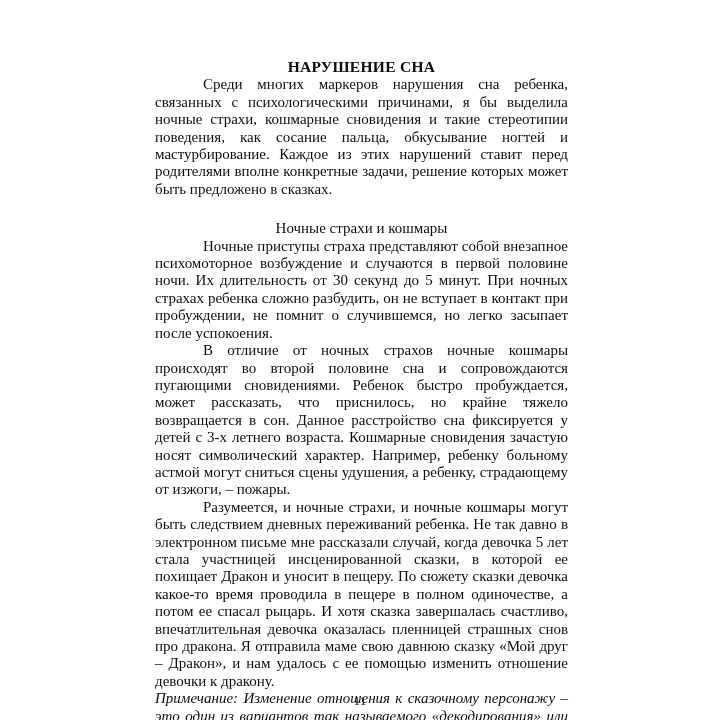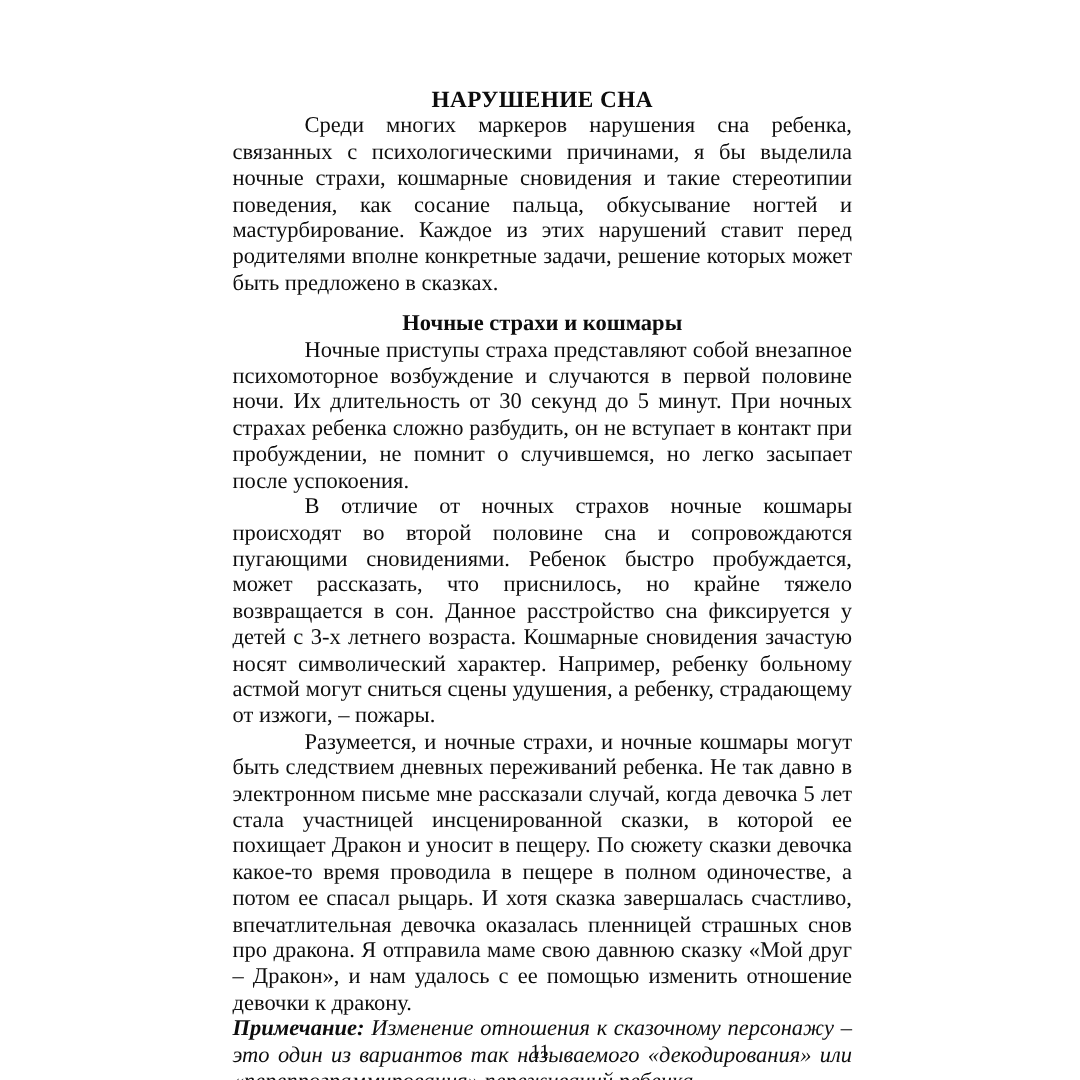--- a/index.html
+++ b/index.html
@@ -35,24 +35,24 @@
     font-size: 15.5px;
     font-weight: bold;
     text-align: center;
     letter-spacing: 0.3px;
     line-height: 17.4px;
     margin: 0 0 1px 0;
   }
 
   .section-heading {
     font-size: 15px;
-    font-weight: bold;
+    font-weight: normal;
     text-align: center;
     line-height: 17.4px;
-    margin: 10px 0 0 0;
+    margin: 22px 0 0 0;
   }
 
   p.body-text {
     font-size: 15px;
     line-height: 17.4px;
     text-align: justify;
     text-justify: inter-word;
     text-indent: 48px;
     margin: 0;
     hyphens: none;
@@ -63,21 +63,21 @@
     font-size: 15px;
     line-height: 17.4px;
     text-align: justify;
     text-justify: inter-word;
     text-indent: 0;
     margin: 0;
     font-style: italic;
   }
 
   .note-label {
-    font-weight: bold;
+    font-weight: normal;
     font-style: italic;
   }
 
   .page-number {
     position: absolute;
     left: 0;
     top: 645px;
     width: 720px;
     text-align: center;
     font-size: 13.5px;

